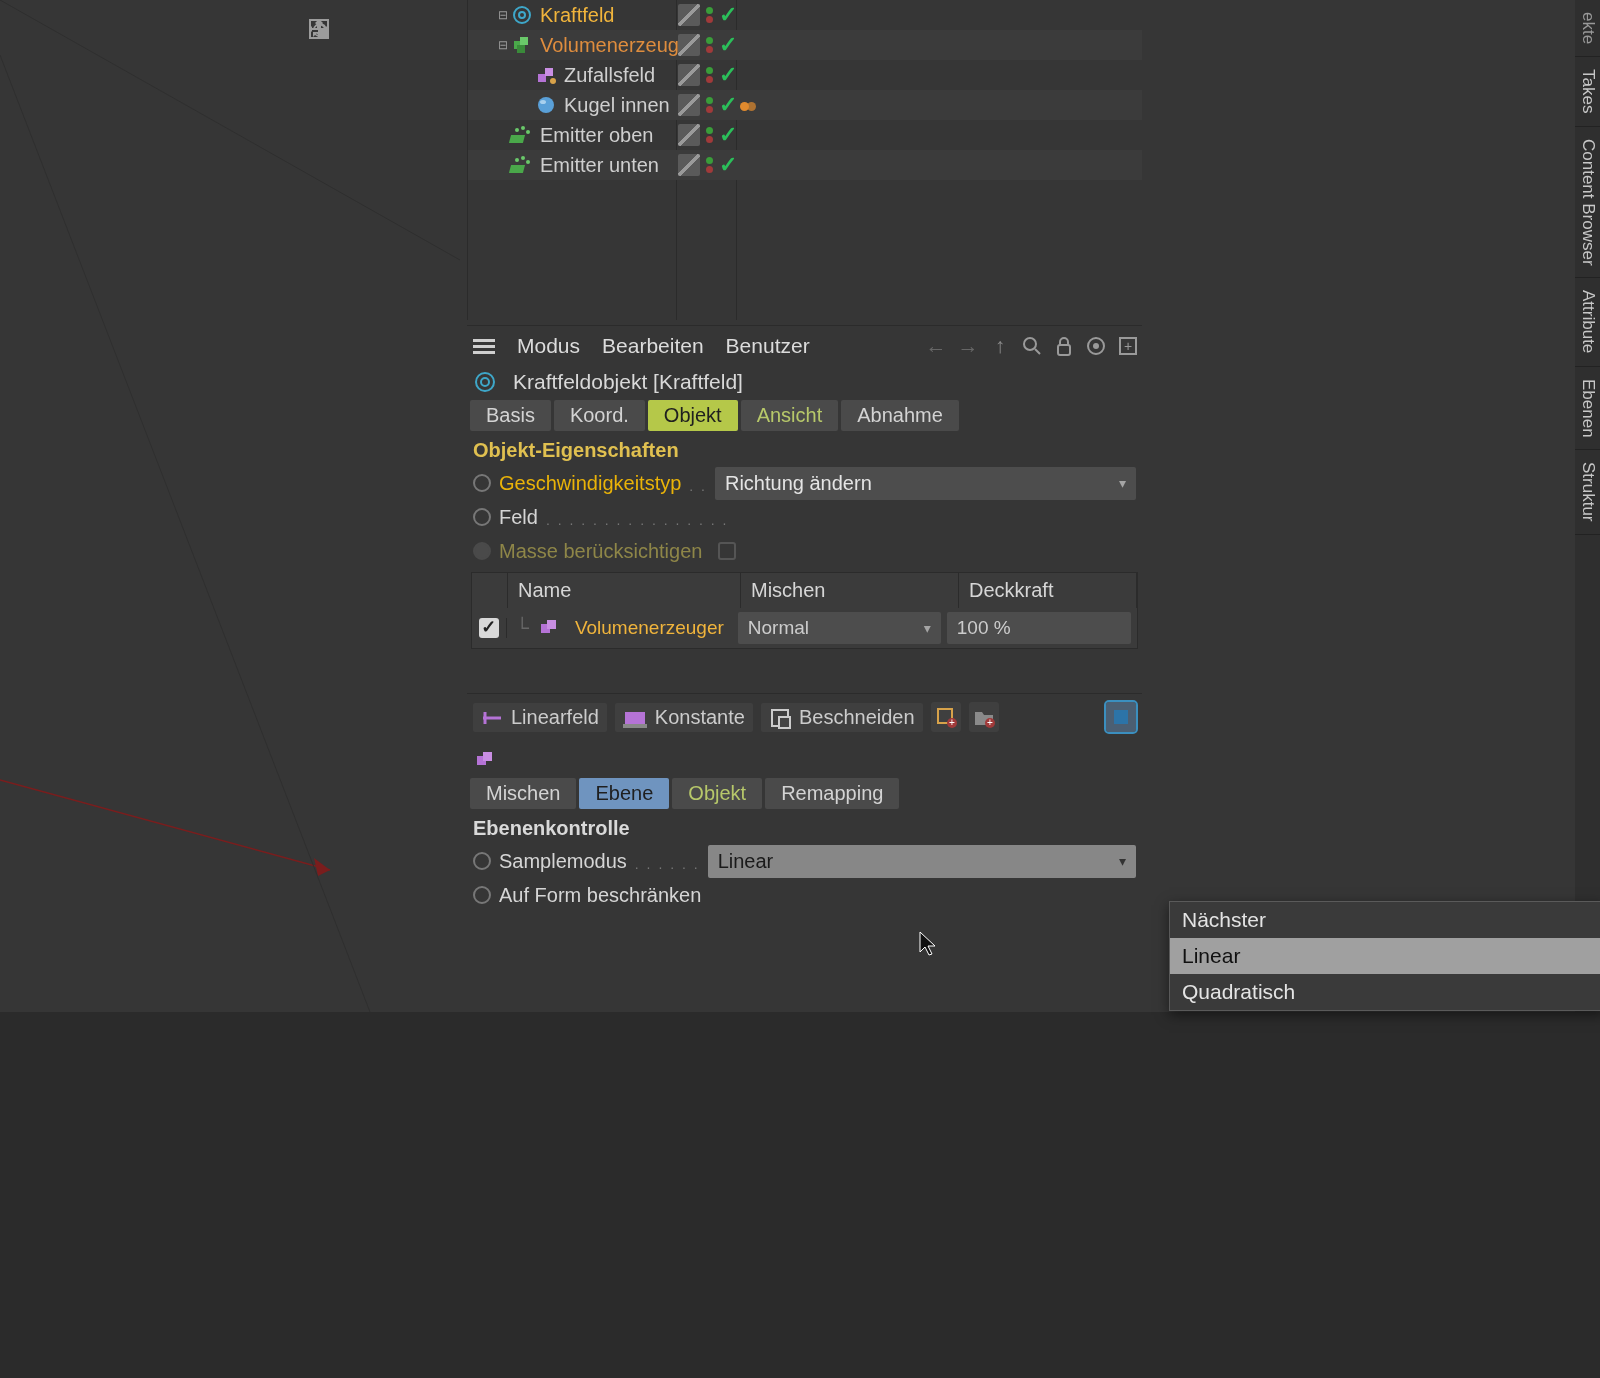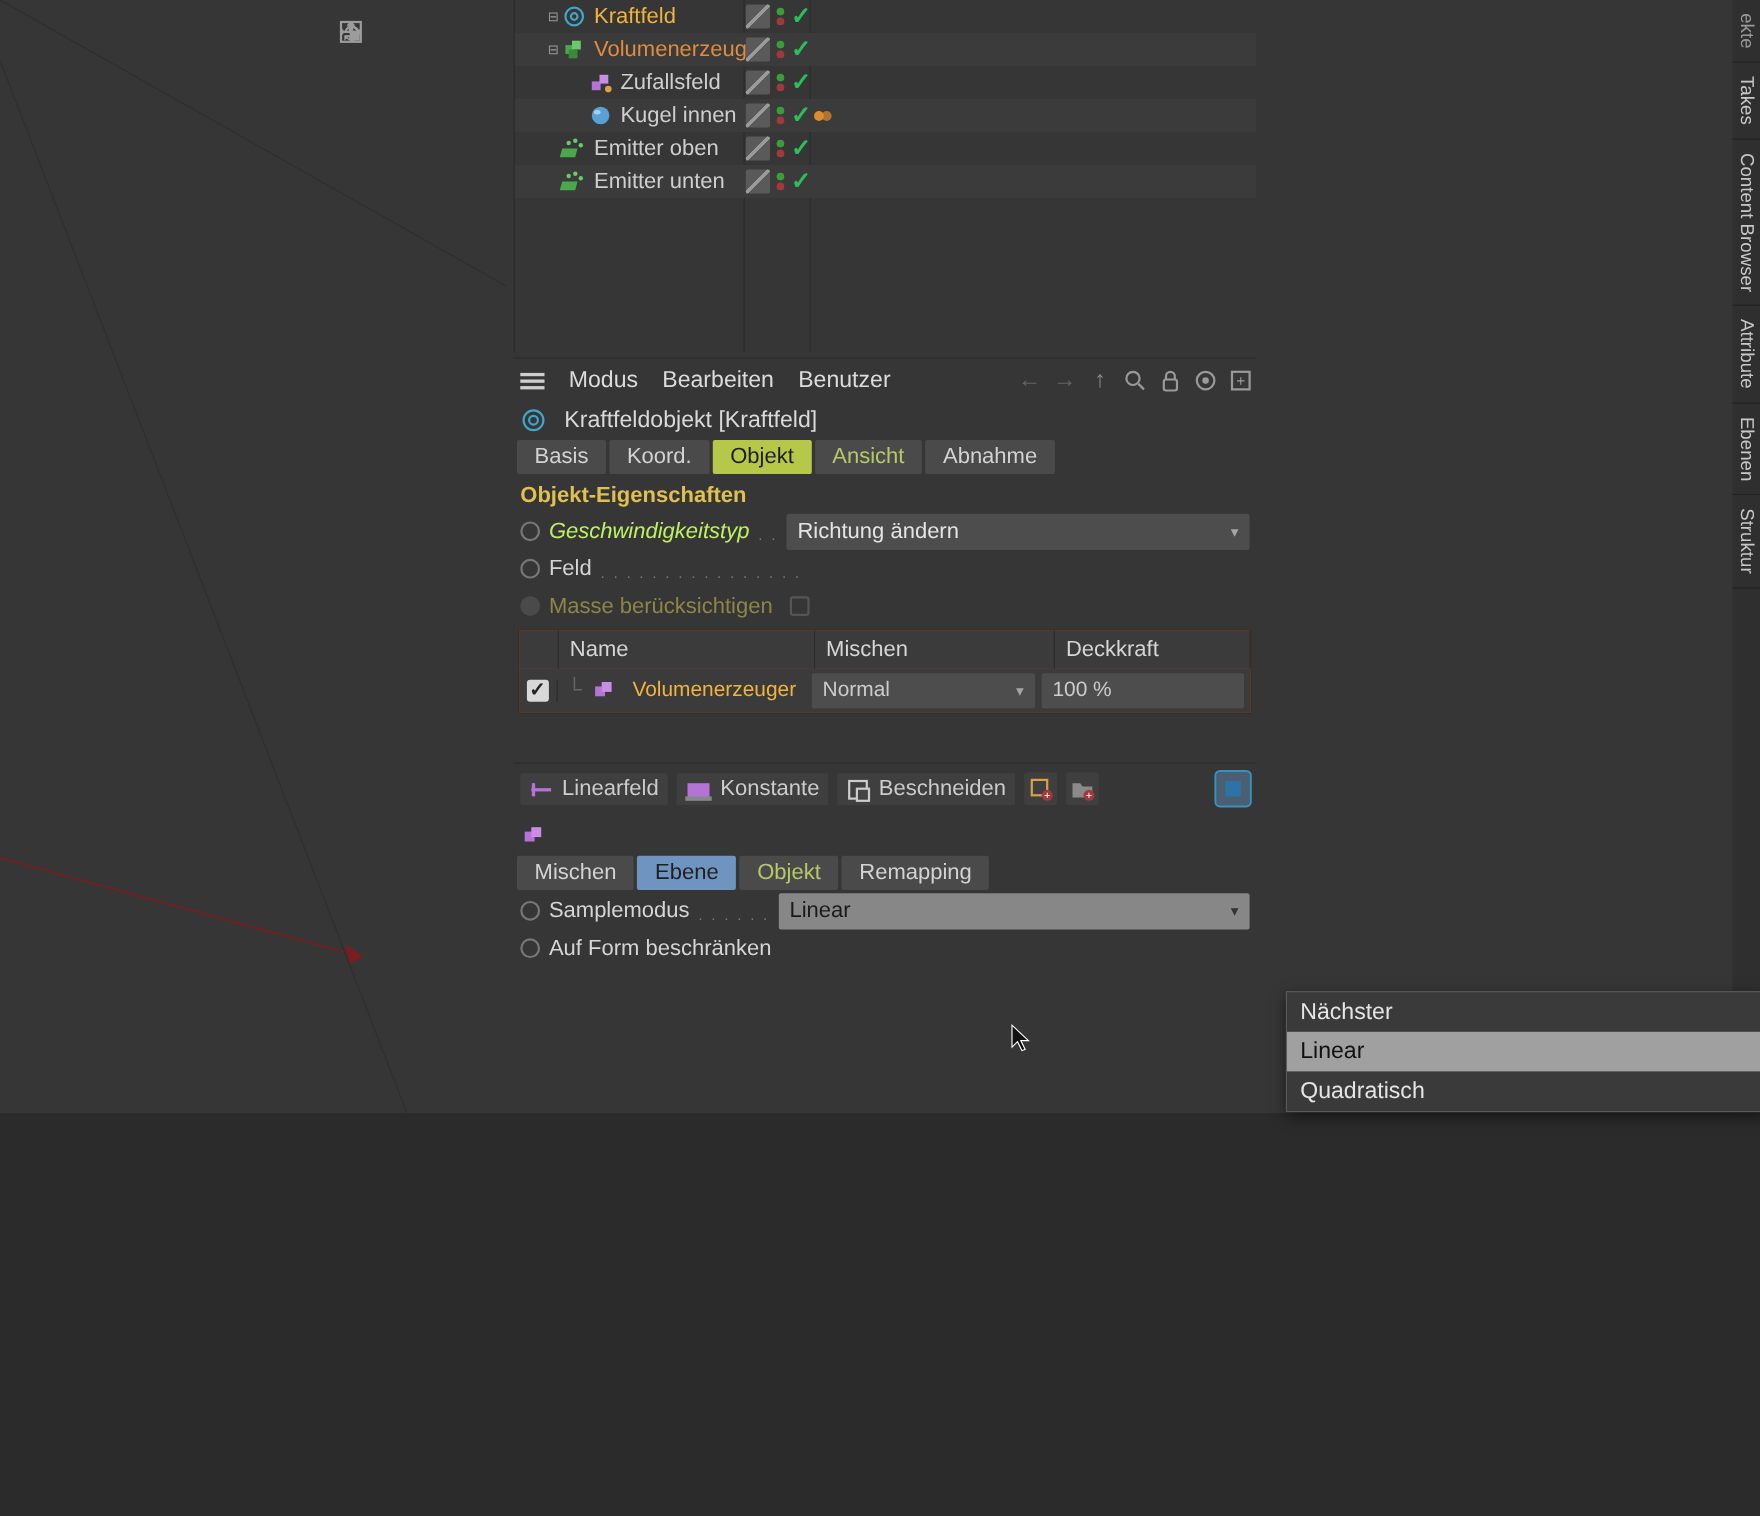--- a/index.html
+++ b/index.html
@@ -45,21 +45,21 @@
   .tab.active { background:#b5c849; color:#1f1f1f; }
   .tab.green { color:#b7c86a; }
   .tab.blue-active { background:#6f94bf; color:#1f1f1f; }
 
   .section-title { color:#e0c050; font-weight:600; font-size:20px; padding:6px 6px 4px 6px; }
   .prop-row { display:flex; align-items:center; height:34px; padding:0 6px; gap:8px; }
   .radio { width:18px; height:18px; border:2px solid #777; border-radius:50%; display:inline-block; flex-shrink:0;}
   .radio.dim { border-color:#555;}
   .prop-label { color:#d5d5d5; font-size:20px; white-space:nowrap; position:relative; }
   .prop-label.dim { color:#8e8648; }
-  .prop-label.green { color:#bef264;font-style:italic; }
+  .prop-label.green { color:#eab308; }
   .dots-fill { color:#777; letter-spacing:2px; font-size:14px; align-self:flex-end; padding-bottom:6px; }
   .select { flex:1; background:#4d4d4d; color:#e4e4e4; padding:5px 10px; border-radius:2px; display:flex; align-items:center; justify-content:space-between; font-size:20px; }
   .chev { color:#a5a5a5; font-size:14px; }
   .numfield { width:125px; background:#424242; padding:5px 10px; border-radius:2px; color:#888; display:flex; justify-content:space-between; align-items:center; }
   .spin { display:flex; flex-direction:column; font-size:8px; color:#777; line-height:7px;}
   .chk { width:18px; height:18px; border:2px solid #777; border-radius:3px; }
 
   .field-table { margin:4px 4px 0 4px; border:1px solid #2b2b2b; background:#c2410c;}
   .ft-head { display:flex; background:#3b3b3b; color:#d6d6d6; font-size:20px; }
   .ft-head > div { padding:6px 10px; border-right:1px solid #2b2b2b;}
@@ -419,20 +419,21 @@
       </span>
   </div>
 
   <div class="tabrow">
     <div class="tab">Mischen</div>
     <div class="tab blue-active">Ebene</div>
     <div class="tab green">Objekt</div>
     <div class="tab">Remapping</div>
   </div>
 
+  <div class="section-title" style="color:#d9d9d9;font-weight:600">Ebenenkontrolle</div>
 
   <div class="prop-row">
     <span class="radio"></span>
     <span class="prop-label">Samplemodus</span>
     <span class="dots-fill">. . . . . .</span>
     <div class="select" style="background:#878787;color:#1a1a1a">
         <span>Linear</span>
         <span class="chev" style="color:#333">▾</span>
       </div>
   </div>

